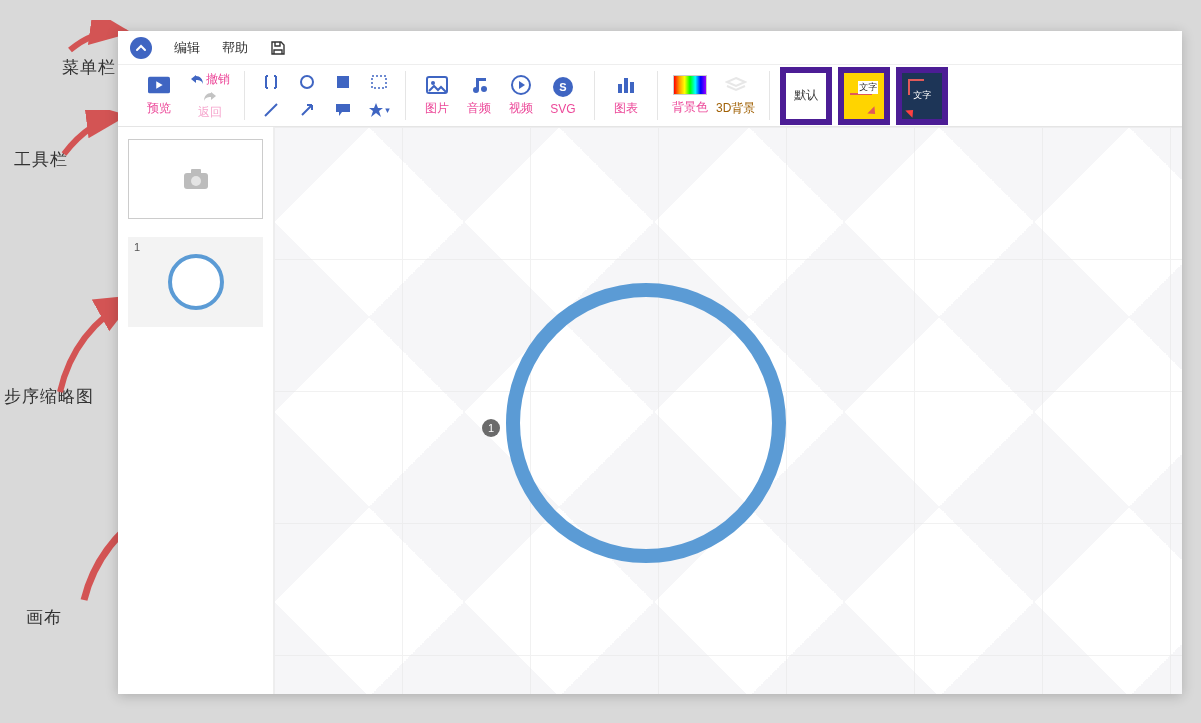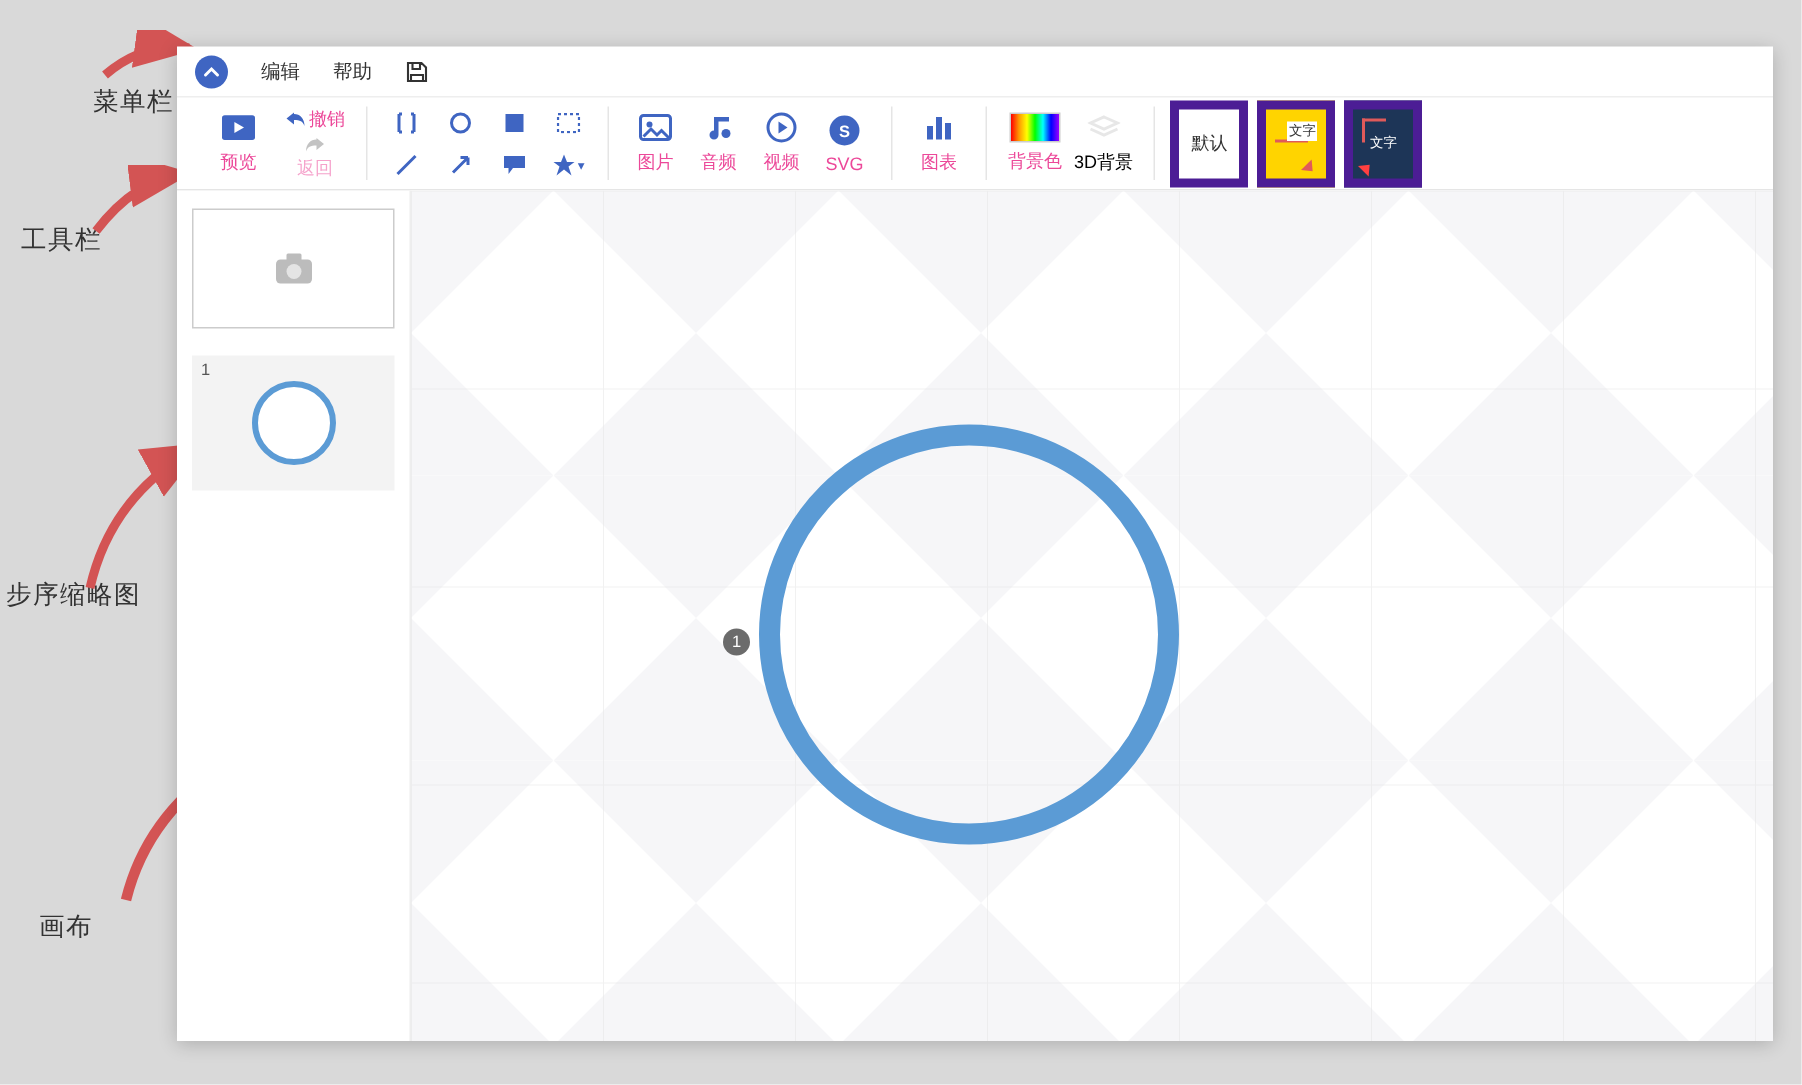--- a/index.html
+++ b/index.html
@@ -57,21 +57,21 @@
   display: flex;
   flex-direction: column;
   align-items: center;
   justify-content: center;
   min-width: 42px;
   gap: 4px;
   cursor: pointer;
   padding: 0 4px;
 }
 .tool-btn .lbl { font-size: 12px; color: #ec4899; }
-.tool-btn.disabled .lbl { color: #000000; }
+.tool-btn.disabled .lbl { color: #a16207; }
 .tool-btn.disabled svg { opacity: .35; }
 .icon-box { width: 22px; height: 22px; display:flex; align-items:center; justify-content:center; }
 .shape-grid {
   display: grid;
   grid-template-columns: repeat(4, 28px);
   grid-auto-rows: 22px;
   gap: 6px 8px;
   padding: 2px 2px;
 }
 .shape-cell { display:flex; align-items:center; justify-content:center; cursor:pointer; }

